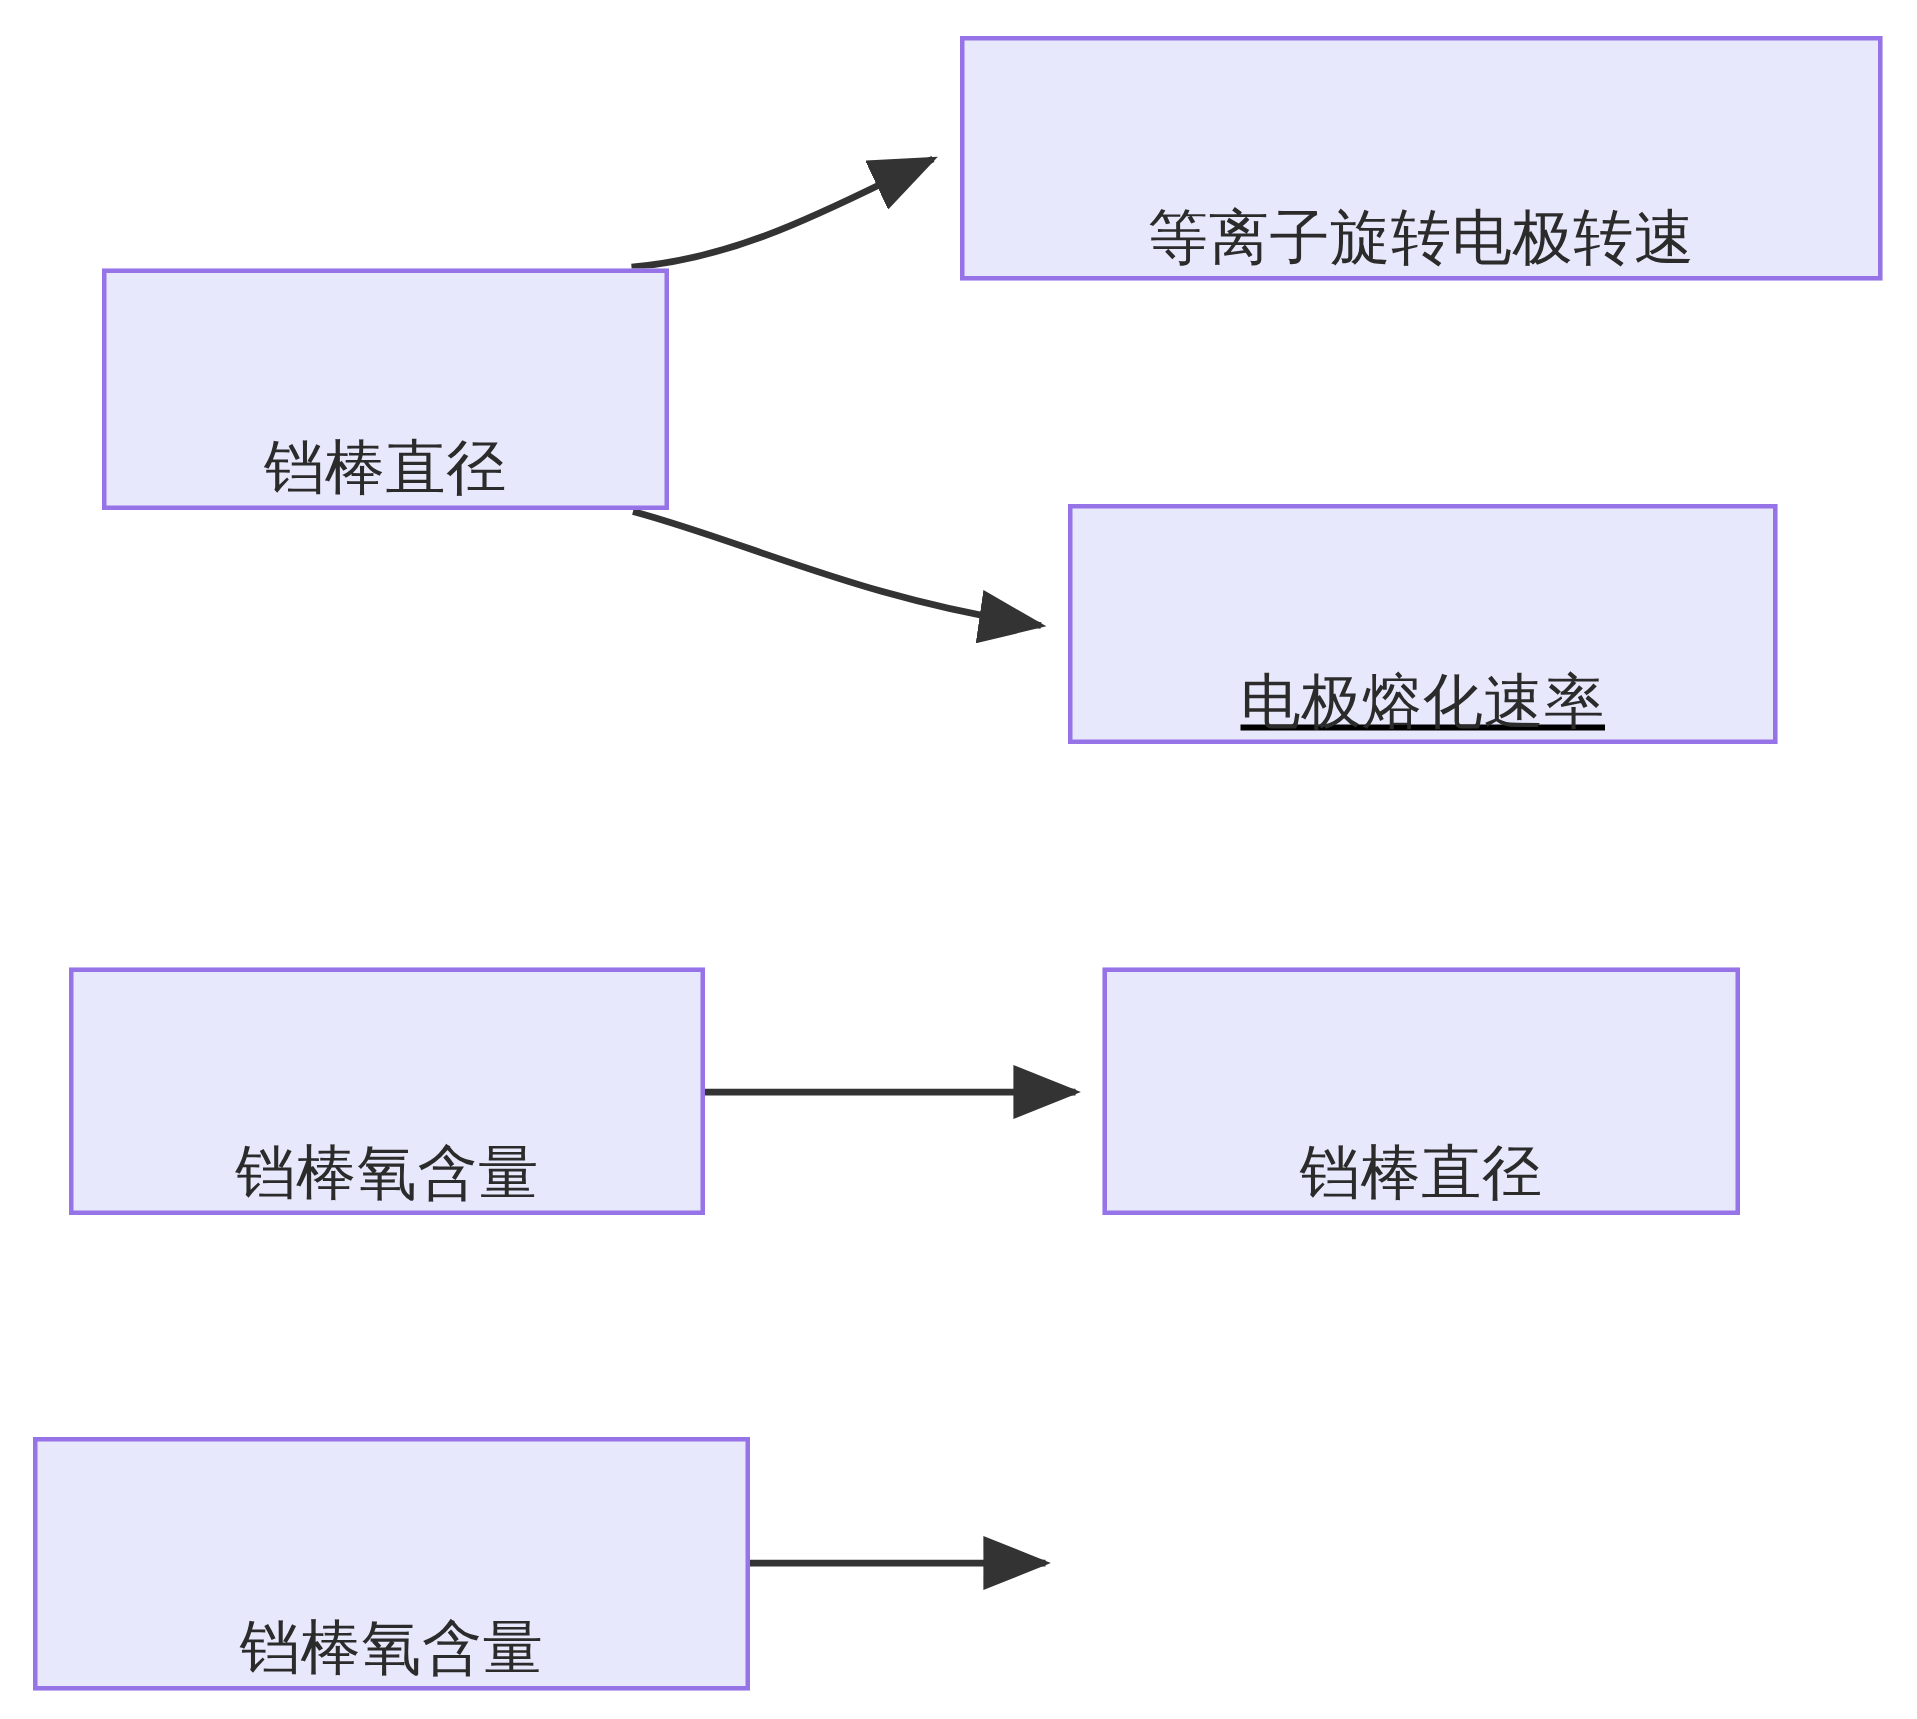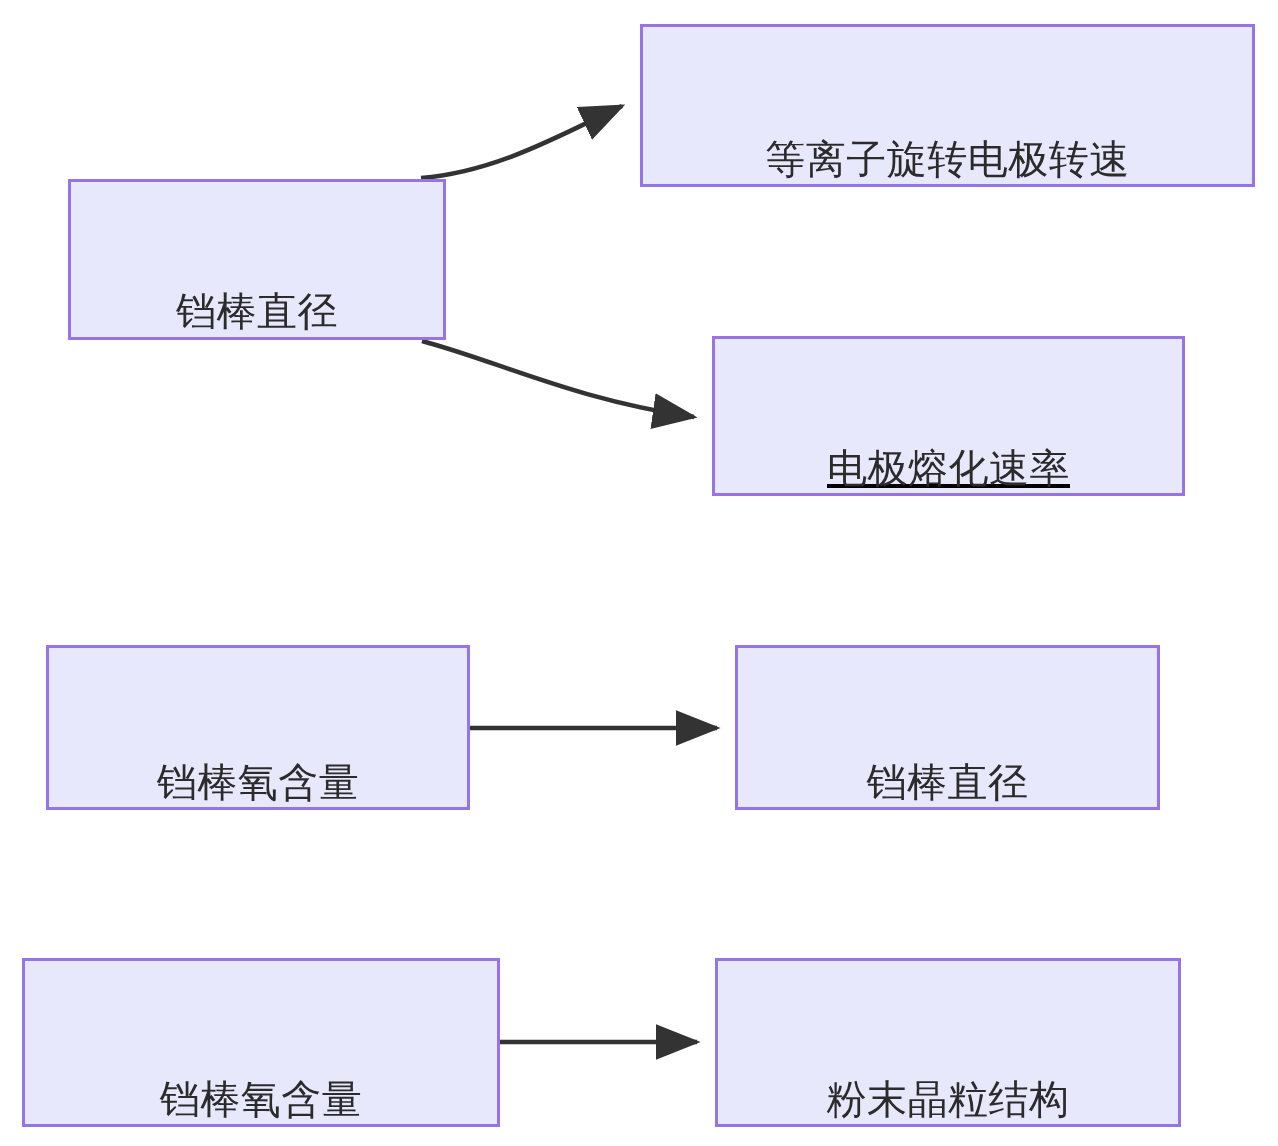--- a/index.html
+++ b/index.html
@@ -91,17 +91,14 @@
   </div>
 
   <div class="node" id="node-powder-oxygen">
     <span class="node-label">铛棒直径</span>
   </div>
 
   <div class="node" id="node-rod-grain-size">
     <span class="node-label">铛棒氧含量</span>
   </div>
 
-  <div class="node" id="node-powder-grain">
-    <span class="node-label">粉末晶粒结构</span>
-  </div>
 
 </div>
 
 </body></html>

